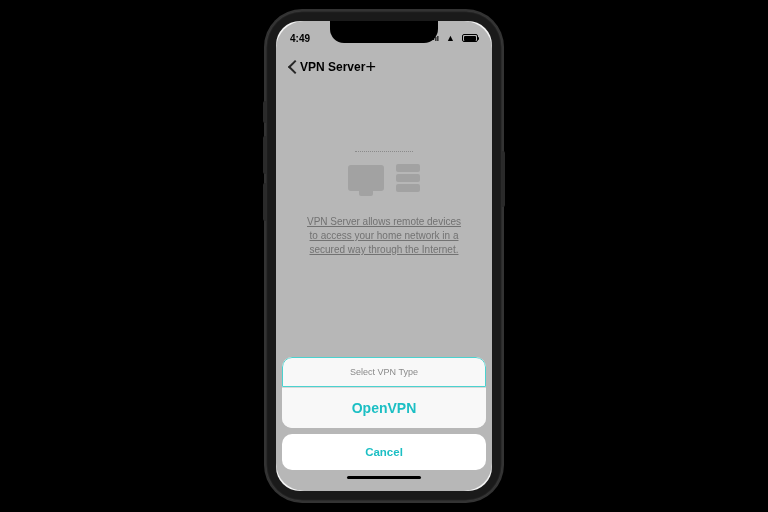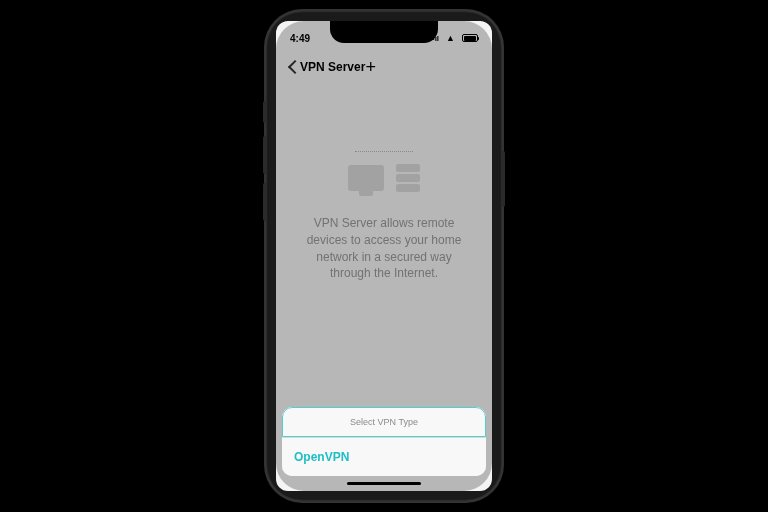--- a/index.html
+++ b/index.html
@@ -22,21 +22,21 @@
       box-shadow: 0 0 0 2px #333, inset 0 0 2px rgba(255,255,255,0.3);
     }
     .side-button-left-1 { position: absolute; left: -3px; top: 90px; width: 3px; height: 22px; background: #2a2a2a; border-radius: 2px 0 0 2px; }
     .side-button-left-2 { position: absolute; left: -3px; top: 125px; width: 3px; height: 38px; background: #2a2a2a; border-radius: 2px 0 0 2px; }
     .side-button-left-3 { position: absolute; left: -3px; top: 172px; width: 3px; height: 38px; background: #2a2a2a; border-radius: 2px 0 0 2px; }
     .side-button-right { position: absolute; right: -3px; top: 140px; width: 3px; height: 56px; background: #2a2a2a; border-radius: 0 2px 2px 0; }
     .screen {
       width: 100%;
       height: 100%;
       background: #f4f4f4;
-      border-radius: 12px;
+      border-radius: 24px;
       overflow: hidden;
       position: relative;
     }
     .notch {
       position: absolute;
       top: 0;
       left: 50%;
       transform: translateX(-50%);
       width: 108px;
       height: 22px;
@@ -129,28 +129,29 @@
       display: flex;
       flex-direction: column;
       gap: 2px;
     }
     .server-icon div {
       height: 8px;
       background: #d8d8d8;
       border-radius: 2px;
     }
     .description {
-      font-size: 12px;
+      font-size: 10px;
       color: #999;
       line-height: 1.4;
       padding: 0 8px;
+      text-decoration: underline;
     }
     .action-sheet {
       position: absolute;
-      bottom: 0;
+      bottom: 6px;
       left: 0;
       right: 0;
       padding: 6px;
       z-index: 10;
     }
     .sheet-group {
       background: rgba(245,245,245,0.96);
       border-radius: 10px;
       overflow: hidden;
       margin-bottom: 6px;
@@ -158,21 +159,22 @@
     .sheet-header {
       text-align: center;
       font-size: 9px;
       color: #8a8a8a;
       padding: 9px;
       border: 1px solid #4bd2cf;
       border-radius: 10px 10px 0 0;
       background: rgba(248,248,248,0.98);
     }
     .sheet-option {
-      font-size: 12px;
+      text-align: center;
+      font-size: 14px;
       font-weight: 600;
       color: #1cbfc4;
       padding: 12px;
       border-top: 0.5px solid rgba(0,0,0,0.12);
       background: rgba(248,248,248,0.95);
     }
     .sheet-option:first-of-type { border-top: none; }
     .cancel-button {
       background: #fff;
       border-radius: 10px;
@@ -229,17 +231,18 @@
         </div>
       </div>
       <div class="description">VPN Server allows remote devices to access your home network in a secured way through the Internet.</div>
     </div>
 
     <div class="action-sheet">
       <div class="sheet-group">
         <div class="sheet-header">Select VPN Type</div>
         <div class="sheet-option">OpenVPN</div>
       </div>
+      <div class="cancel-button">Cancel</div>
       <div class="home-indicator"></div>
     </div>
 
   </div>
 </div>
 
 </body></html>

